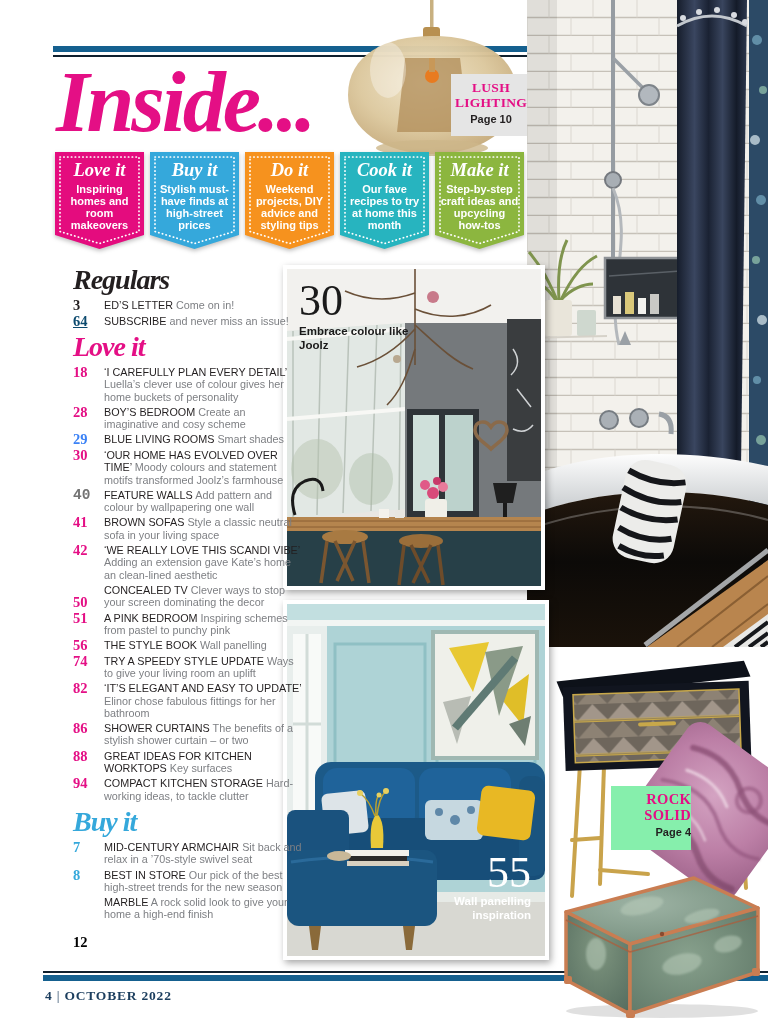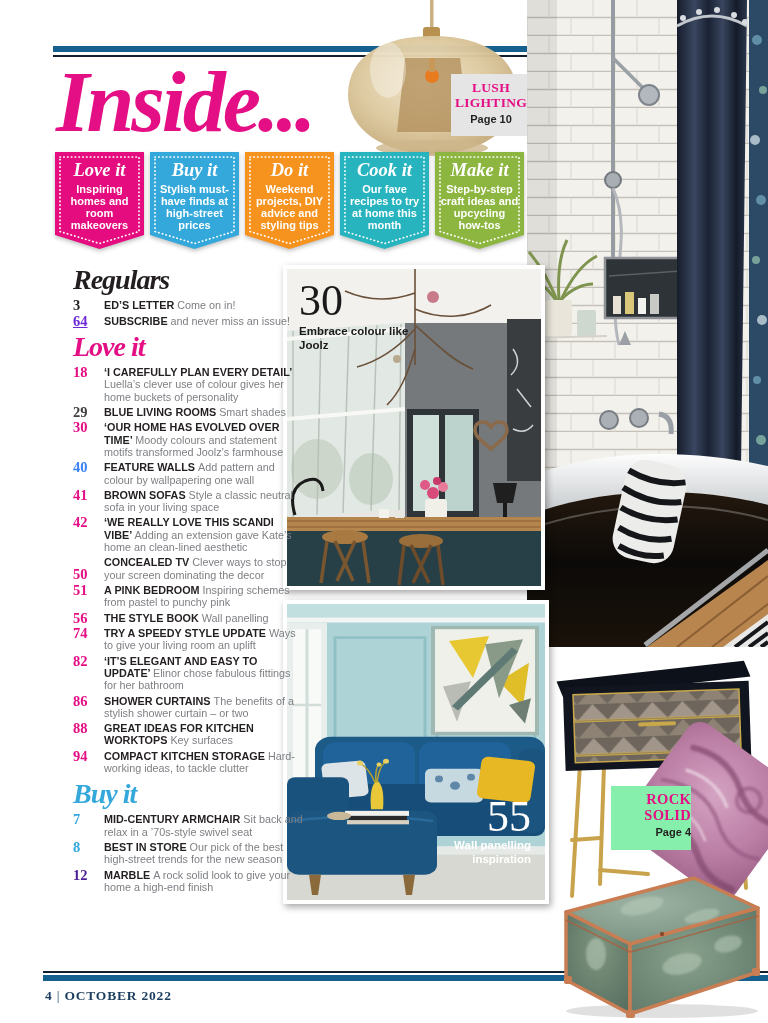--- a/index.html
+++ b/index.html
@@ -34,28 +34,28 @@
   .ribbon-desc{font-size:11px;line-height:12px;font-weight:bold;margin-top:2px;text-align:center;}
   
   .contents{position:absolute;left:73px;top:266px;width:230px;}
   .section-heading{margin:0 0 5px;font-family:"Liberation Serif",serif;font-style:italic;
     font-weight:bold;font-size:28px;line-height:28px;letter-spacing:-1px;}
   .section{margin-bottom:6px;}
   .entry{display:flex;margin-bottom:3px;}
   .entry-page{flex:0 0 31px;font-family:"Liberation Serif",serif;font-weight:bold;
     font-size:14.5px;line-height:12.5px;}
   .entry-text{flex:1;font-size:10.8px;line-height:12.3px;color:var(--gray-text);}
-  .entry-title{font-weight:bold;color:#231f20;}
+  .entry-title{font-weight:normal;color:#231f20;}
   
   .photo{position:absolute;}
   .photo svg{display:block;width:100%;height:100%;}
   .photo-bathroom{left:527px;top:0;width:241px;height:647px;}
   .photo-framed{border:4px solid #fff;box-sizing:border-box;box-shadow:2px 3px 7px rgba(0,0,0,.35);}
   .photo-kitchen{left:283px;top:265px;width:262px;height:325px;}
-  .photo-living{left:283px;top:600px;width:266px;height:304px;}
+  .photo-living{left:283px;top:600px;width:266px;height:360px;}
   .num-label{position:absolute;font-family:"Liberation Serif",serif;font-size:44px;line-height:40px;}
   .num-caption{font-family:"Liberation Sans",sans-serif;font-size:11.5px;line-height:13.5px;font-weight:bold;}
   .kitchen-label{left:12px;top:12px;color:#1a1a1a;}
   .kitchen-label .num-caption{margin-top:4px;width:115px;}
   .living-label{right:14px;bottom:34px;color:#fff;text-align:right;}
   .living-label .num-caption{margin-top:2px;width:95px;}
   
   .product{position:absolute;}
   .prod-table{left:548px;top:634px;width:212px;height:272px;}
   .prod-cushion{left:616px;top:710px;width:180px;height:205px;}
@@ -505,47 +505,51 @@
   <div class="contents">
   <div class="section">
     <h2 class="section-heading" style="color: rgb(35, 31, 32);">Regulars</h2>
     <div class="entry-list">
   <div class="entry">
     <span class="entry-page" style="color: rgb(35, 31, 32);">3</span>
     <span class="entry-text"><span class="entry-title">ED’S LETTER </span><span class="entry-desc">Come on in!</span></span>
   </div>
 
   <div class="entry">
-    <span class="entry-page" style="color: #6d28d9; text-decoration: underline;">64</span>
+    <span class="entry-page" style="color: #0c4a6e; text-decoration: underline;">64</span>
     <span class="entry-text"><span class="entry-title">SUBSCRIBE </span><span class="entry-desc">and never miss an issue!</span></span>
   </div>
 </div>
   </div>
 
   <div class="section">
     <h2 class="section-heading" style="color: rgb(228, 15, 133);">Love it</h2>
     <div class="entry-list">
   <div class="entry">
     <span class="entry-page" style="color: rgb(228, 15, 133);">18</span>
     <span class="entry-text"><span class="entry-title">‘I CAREFULLY PLAN EVERY DETAIL’ </span><span class="entry-desc">Luella’s clever use of colour gives her home buckets of personality</span></span>
   </div>
 
-
-  <div class="entry">
-    <span class="entry-page" style="color: #404040;">29</span>
+  <div class="entry">
+    <span class="entry-page" style="color: rgb(228, 15, 133);">28</span>
+    <span class="entry-text"><span class="entry-title">BOY’S BEDROOM </span><span class="entry-desc">Create an imaginative and cosy scheme</span></span>
+  </div>
+
+  <div class="entry">
+    <span class="entry-page" style="color: #3b82f6;">29</span>
     <span class="entry-text"><span class="entry-title">BLUE LIVING ROOMS </span><span class="entry-desc">Smart shades</span></span>
   </div>
 
   <div class="entry">
     <span class="entry-page" style="color: rgb(228, 15, 133);">30</span>
     <span class="entry-text"><span class="entry-title">‘OUR HOME HAS EVOLVED OVER TIME’ </span><span class="entry-desc">Moody colours and statement motifs transformed Joolz’s farmhouse</span></span>
   </div>
 
   <div class="entry">
-    <span class="entry-page" style="color: #3b82f6;">40</span>
+    <span class="entry-page" style="color: #737373; font-family: Liberation Mono, monospace;">40</span>
     <span class="entry-text"><span class="entry-title">FEATURE WALLS </span><span class="entry-desc">Add pattern and colour by wallpapering one wall</span></span>
   </div>
 
   <div class="entry">
     <span class="entry-page" style="color: rgb(228, 15, 133);">41</span>
     <span class="entry-text"><span class="entry-title">BROWN SOFAS </span><span class="entry-desc">Style a classic neutral sofa in your living space</span></span>
   </div>
 
   <div class="entry">
     <span class="entry-page" style="color: rgb(228, 15, 133);">42</span>
@@ -601,21 +605,21 @@
     <span class="entry-page" style="color: rgb(53, 168, 219);">7</span>
     <span class="entry-text"><span class="entry-title">MID-CENTURY ARMCHAIR </span><span class="entry-desc">Sit back and relax in a ’70s-style swivel seat</span></span>
   </div>
 
   <div class="entry">
     <span class="entry-page" style="color: rgb(53, 168, 219);">8</span>
     <span class="entry-text"><span class="entry-title">BEST IN STORE </span><span class="entry-desc">Our pick of the best high-street trends for the new season</span></span>
   </div>
 
   <div class="entry">
-    <span class="entry-page" style="color: #4c1d95;">12</span>
+    <span class="entry-page" style="color: #000000; margin-top: 40px;">12</span>
     <span class="entry-text"><span class="entry-title">MARBLE </span><span class="entry-desc">A rock solid look to give your home a high-end finish</span></span>
   </div>
 </div>
   </div>
 </div>
 
   <div class="footer-text">
     <span>4</span><span class="sep">|</span><span class="issue">OCTOBER 2022</span>
   </div>
 </div>

